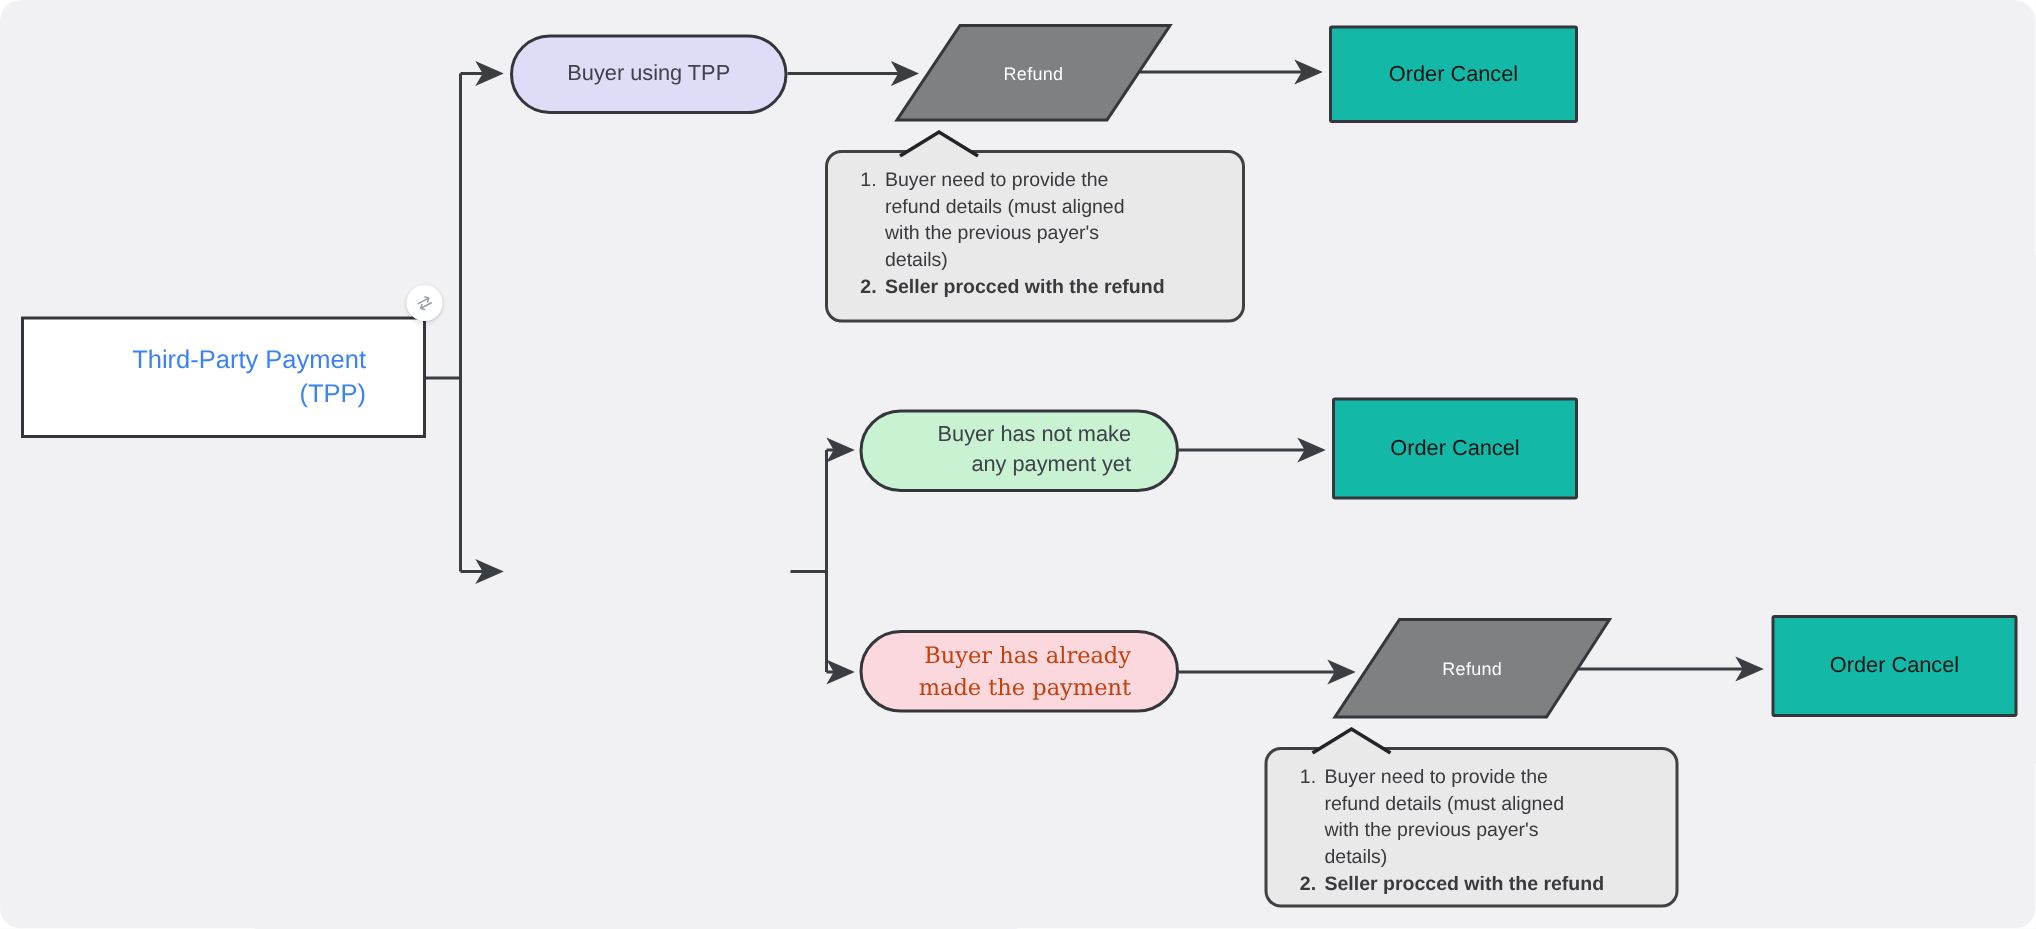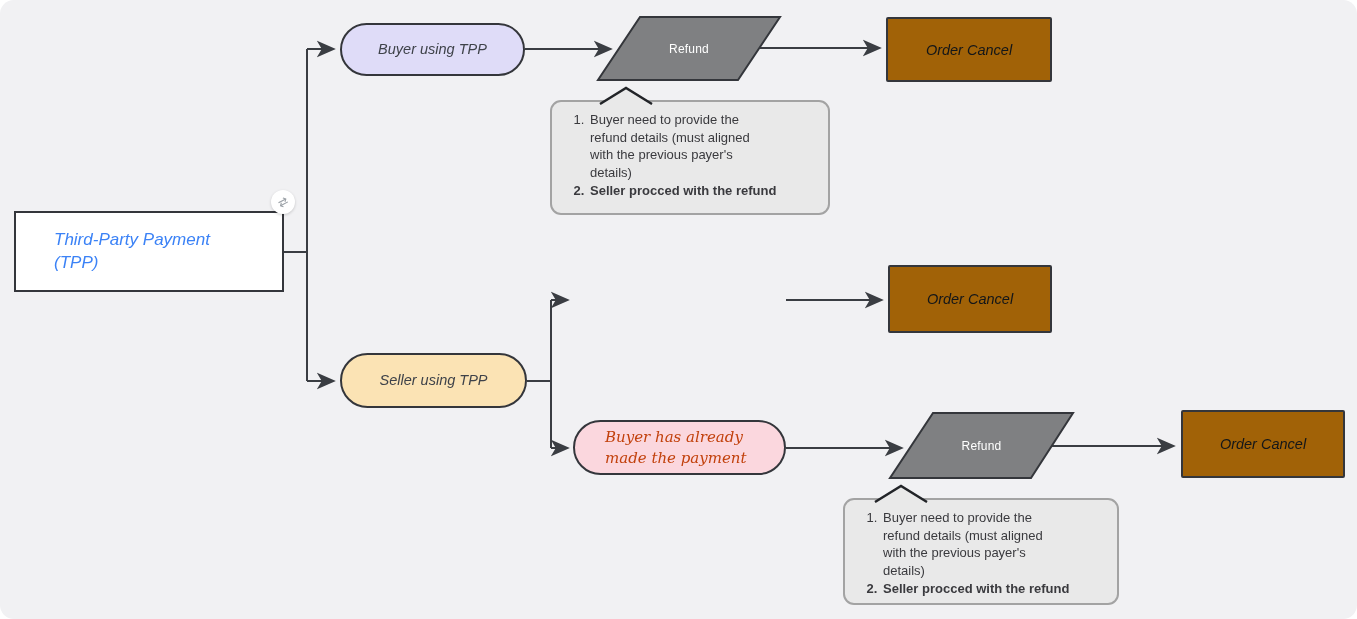--- a/index.html
+++ b/index.html
@@ -3,51 +3,51 @@
 <meta charset="utf-8">
 <style>
   html,body{margin:0;padding:0;background:#ffffff;font-family:"Liberation Sans",sans-serif;}
   .canvas{
     position:relative;width:1357px;height:619px;background:#F1F1F3;
     border-radius:14px;overflow:hidden;
   }
   svg.wires{position:absolute;left:0;top:0;width:100%;height:100%;pointer-events:none;}
   .node{
     position:absolute;box-sizing:border-box;display:flex;align-items:center;justify-content:center;
-    text-align:left;border:2px solid #34363b;color:#3e4249;font-style:italic;
+    text-align:right;border:2px solid #34363b;color:#3e4249;
   }
   .rect{border-radius:2px;}
   .pill{border-radius:30px;padding:0 30px;font-size:14.5px;line-height:1.35;}
   .root{
     left:14px;top:211px;width:270px;height:81px;background:#FFFFFF;
     font-size:17px;font-weight:500;color:#3b82f6;line-height:1.3;padding:0 38px;
   }
   .badge{
     position:absolute;left:271px;top:190px;width:24px;height:24px;border-radius:50%;
     background:#fff;box-shadow:0 1px 3px rgba(0,0,0,.18);
     display:flex;align-items:center;justify-content:center;
   }
   .badge span{display:block;font-size:12px;color:#9aa0a6;transform:rotate(-28deg);line-height:1;}
   .pill-buyer {left:340px;top:23px; width:185px;height:53px;background:#DFDCF8;}
   .pill-seller{left:340px;top:353px;width:187px;height:55px;background:#FBE3B4;}
   .pill-green {left:573px;top:273px;width:213px;height:55px;background:#C9F2D2;}
   .pill-pink  {left:573px;top:420px;width:213px;height:55px;background:#FBD7DE;
                font-family:"DejaVu Serif",serif;font-size:15px;color:#c2410c;}
-  .oc{background:#a16207;font-size:14.5px;font-weight:500;color:#131619;}
+  .oc{background:#14b8a6;font-size:14.5px;font-weight:500;color:#131619;}
   .oc-top{left:886px;top:17px;width:166px;height:65px;}
   .oc-mid{left:888px;top:265px;width:164px;height:68px;}
   .oc-bot{left:1181px;top:410px;width:164px;height:68px;}
   .pgram-label{
     position:absolute;display:flex;align-items:center;justify-content:center;
     color:#ffffff;font-size:12px;letter-spacing:.2px;
   }
   .pg1{left:598px;top:16px;width:182px;height:65px;}
   .pg2{left:890px;top:412px;width:183px;height:67px;}
   .callout{
-    position:absolute;box-sizing:border-box;background:#E9E9E9;border:2px solid #a3a3a3;
+    position:absolute;box-sizing:border-box;background:#E9E9E9;border:2px solid #404040;
     border-radius:11px;color:#3a3a3e;
   }
   .co1{left:550px;top:100px;width:280px;height:115px;}
   .co2{left:843px;top:498px;width:276px;height:107px;}
   .callout ol{margin:0;padding:9px 12px 8px 36px;font-size:13px;line-height:1.36;}
   .callout li{padding-left:2px;max-width:178px;}
   .callout li:nth-child(2){white-space:nowrap;max-width:none;font-weight:bold;}
   .tail{position:absolute;top:-16px;width:56px;height:19px;}
   .co1 .tail{left:46px;}
   .co2 .tail{left:28px;}
@@ -108,24 +108,24 @@
         <path d="M2,19 L28,2 L54,19 Z" fill="#E9E9E9"></path>
         <path d="M2,18 L28,2 L54,18" fill="none" stroke="#222428" stroke-width="2.4"></path>
       </svg>
     </div>
     <ol>
       <li>Buyer need to provide the refund details (must aligned with the previous payer's details)</li>
       <li>Seller procced with the refund</li>
     </ol>
   </div>
 
+  <div class="node pill pill-green">
+    <span>Buyer has not make any payment yet</span>
+  </div>
 
-  <div class="node pill pill-seller">
-    <span>Seller using TPP</span>
-  </div>
 
   <div class="node rect oc oc-mid">
     <span>Order Cancel</span>
   </div>
 
   <div class="node pill pill-pink">
     <span>Buyer has already made the payment</span>
   </div>
 
   <div class="pgram-label pg2">

